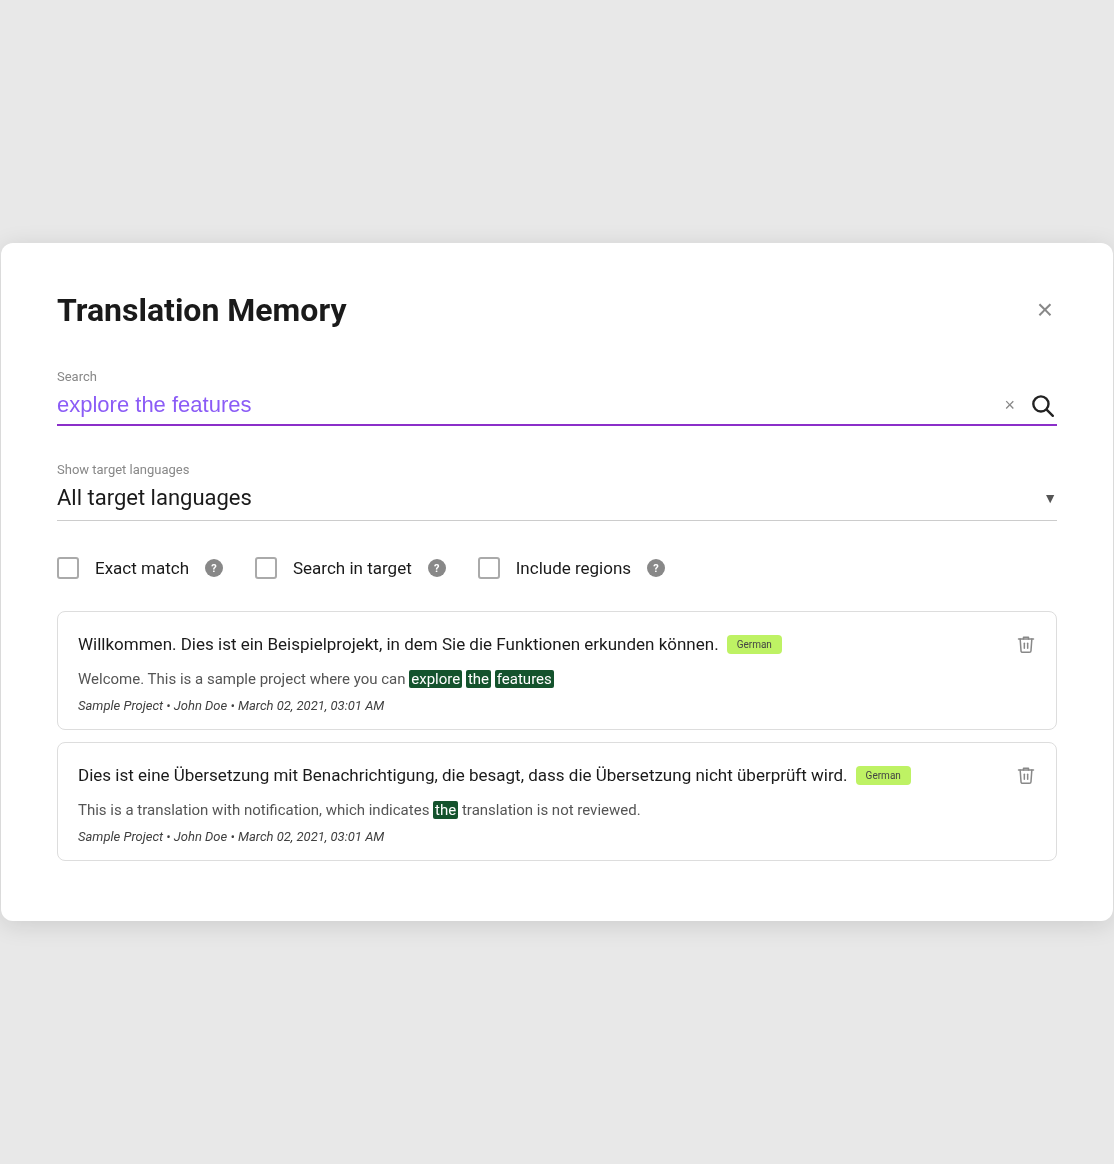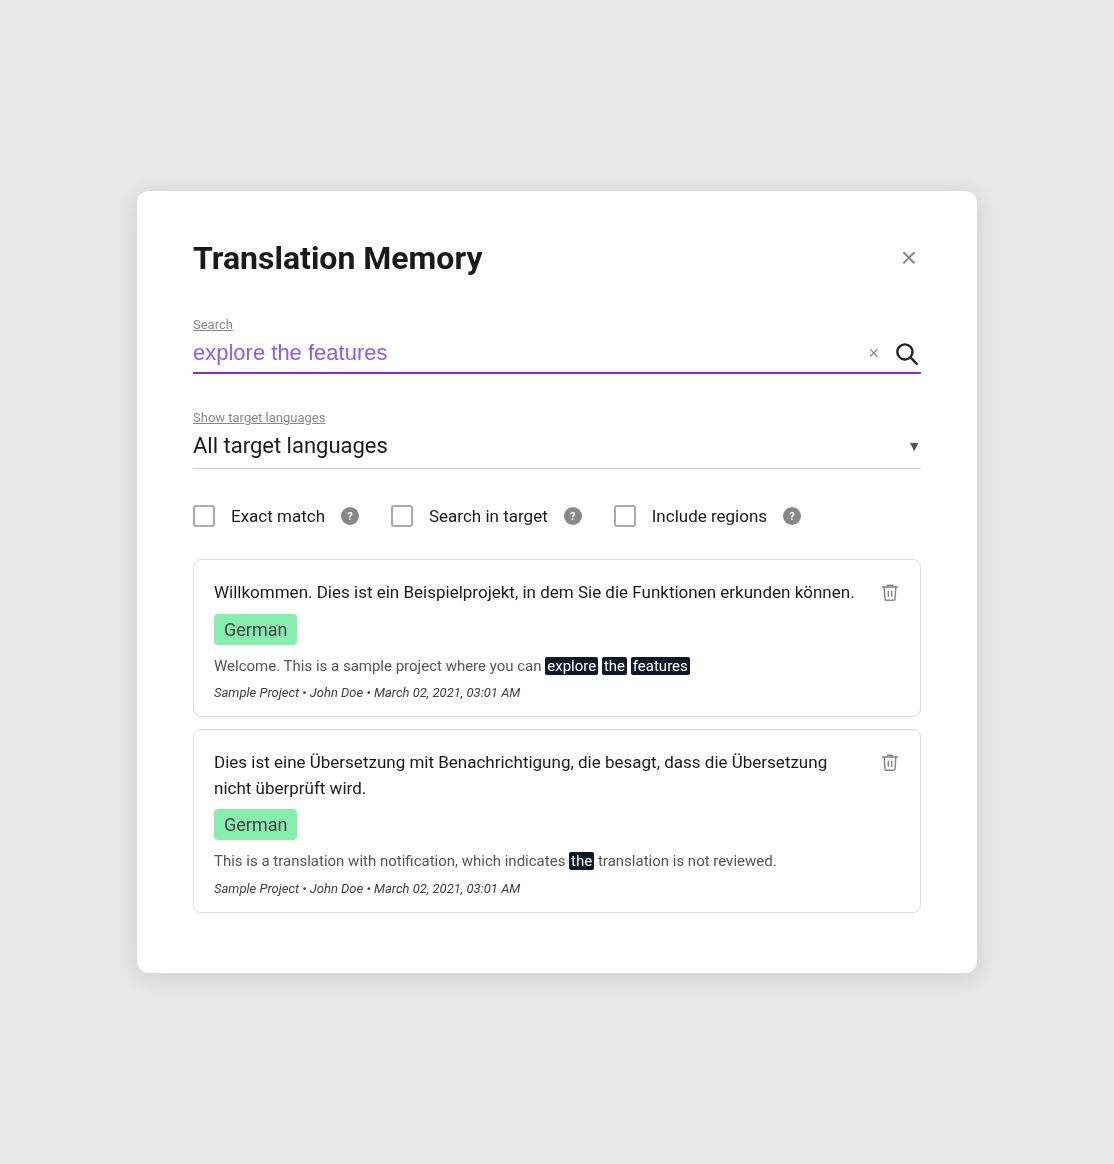--- a/index.html
+++ b/index.html
@@ -13,21 +13,21 @@
       display: flex;
       align-items: center;
       justify-content: center;
       min-height: 1164px;
       font-family: -apple-system, BlinkMacSystemFont, 'Segoe UI', Roboto, sans-serif;
     }
 
     .modal {
       background: #ffffff;
       border-radius: 12px;
-      width: 840px;
+      width: 1112px;
       padding: 48px 56px 60px 56px;
       box-shadow: 0 4px 24px rgba(0,0,0,0.12);
       position: relative;
     }
 
     .modal-header {
       display: flex;
       align-items: center;
       justify-content: space-between;
       margin-bottom: 40px;
@@ -54,21 +54,20 @@
 
     .search-section {
       margin-bottom: 36px;
     }
 
     .field-label {
       font-size: 13px;
       color: #888;
       margin-bottom: 8px;
       display: block;
-      text-decoration: underline;
     }
 
     .search-input-wrapper {
       display: flex;
       align-items: center;
       border-bottom: 2px solid #8b2fc9;
       padding-bottom: 6px;
       gap: 8px;
     }
 
@@ -194,37 +193,37 @@
       margin-bottom: 10px;
       display: flex;
       align-items: center;
       flex-wrap: wrap;
       gap: 8px;
       padding-right: 40px;
     }
 
     .lang-badge {
       display: inline-block;
-      background: #86efac;
+      background: #bef264;
       color: #444;
-      font-size: 18px;
+      font-size: 10px;
       padding: 2px 10px;
       border-radius: 4px;
       font-weight: 400;
     }
 
     .result-target {
       font-size: 15px;
       color: #555;
       line-height: 1.5;
       margin-bottom: 8px;
     }
 
     .highlight {
-      background: #0f172a;
+      background: #14532d;
       color: #fff;
       border-radius: 2px;
       padding: 0 2px;
     }
 
     .result-meta {
       font-size: 13px;
       color: #404040;
       font-style: italic;
     }

